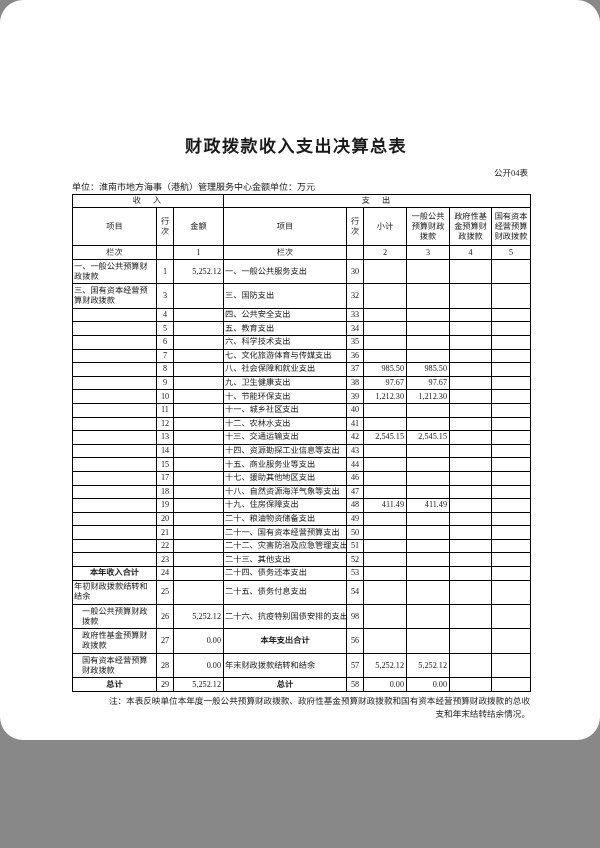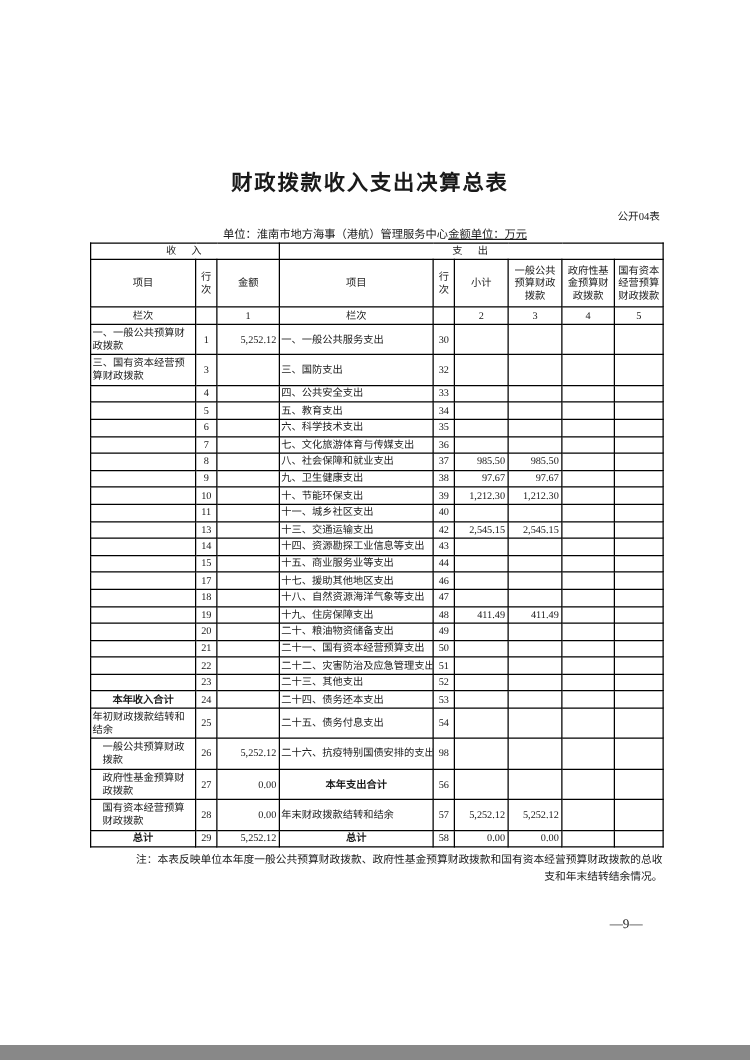--- a/index.html
+++ b/index.html
@@ -1,50 +1,51 @@
 <!DOCTYPE html>
 <html lang="zh-CN"><head>
 <meta charset="utf-8">
 <style>
   * { margin: 0; padding: 0; box-sizing: border-box; }
   html, body { background: #888; }
   .doc {
     position: relative;
-    width: 600px; height: 836px;
+    width: 600px; height: 740px;
     margin: 0 auto;
     background: #ffffff;
     font-family: "Liberation Serif", "DejaVu Serif", serif;
     color: #1a1a1a;
     overflow: hidden;
+    border-radius: 23px;
   }
   .content { padding: 0 70px 0 62px; }
 
   .title {
     padding-top: 132px;
     text-align: center;
     font-size: 17px;
     font-weight: bold;
     letter-spacing: 1.5px;
     font-family: "Liberation Sans", "DejaVu Sans", sans-serif;
   }
   .meta-code {
     margin-top: 9px;
     padding-right: 2px;
     text-align: right;
     font-size: 8.5px;
   }
   .meta-row {
     display: flex;
-    justify-content: center;
+    justify-content: flex-start;
     align-items: flex-end;
     font-size: 9px;
     margin: 2px 0 1px;
   }
   .meta-row .unit-name { padding-left: 10px; }
-  .meta-row .unit-currency { padding-right: 2px; text-decoration: underline; }
+  .meta-row .unit-currency { padding-right: 2px; }
 
   table.fin {
     margin-left: 10px;
     width: 458px;
     border-collapse: collapse;
     table-layout: fixed;
     border: 1.5px solid #000;
   }
   table.fin th, table.fin td {
     border: 1px solid #000;
@@ -245,20 +246,31 @@
             <td class="tn"></td>
             <td class="ti nw">十一、城乡社区支出</td>
             <td class="tc">40</td>
             <td class="tn"></td>
             <td class="tn"></td>
             <td class="tn"></td>
             <td class="tn"></td>
           </tr>
           <tr class="rs">
             <td class="ti"></td>
+            <td class="tc">12</td>
+            <td class="tn"></td>
+            <td class="ti nw">十二、农林水支出</td>
+            <td class="tc">41</td>
+            <td class="tn"></td>
+            <td class="tn"></td>
+            <td class="tn"></td>
+            <td class="tn"></td>
+          </tr>
+          <tr class="rs">
+            <td class="ti"></td>
             <td class="tc">13</td>
             <td class="tn"></td>
             <td class="ti nw">十三、交通运输支出</td>
             <td class="tc">42</td>
             <td class="tn">2,545.15</td>
             <td class="tn">2,545.15</td>
             <td class="tn"></td>
             <td class="tn"></td>
           </tr>
           <tr class="rs">

